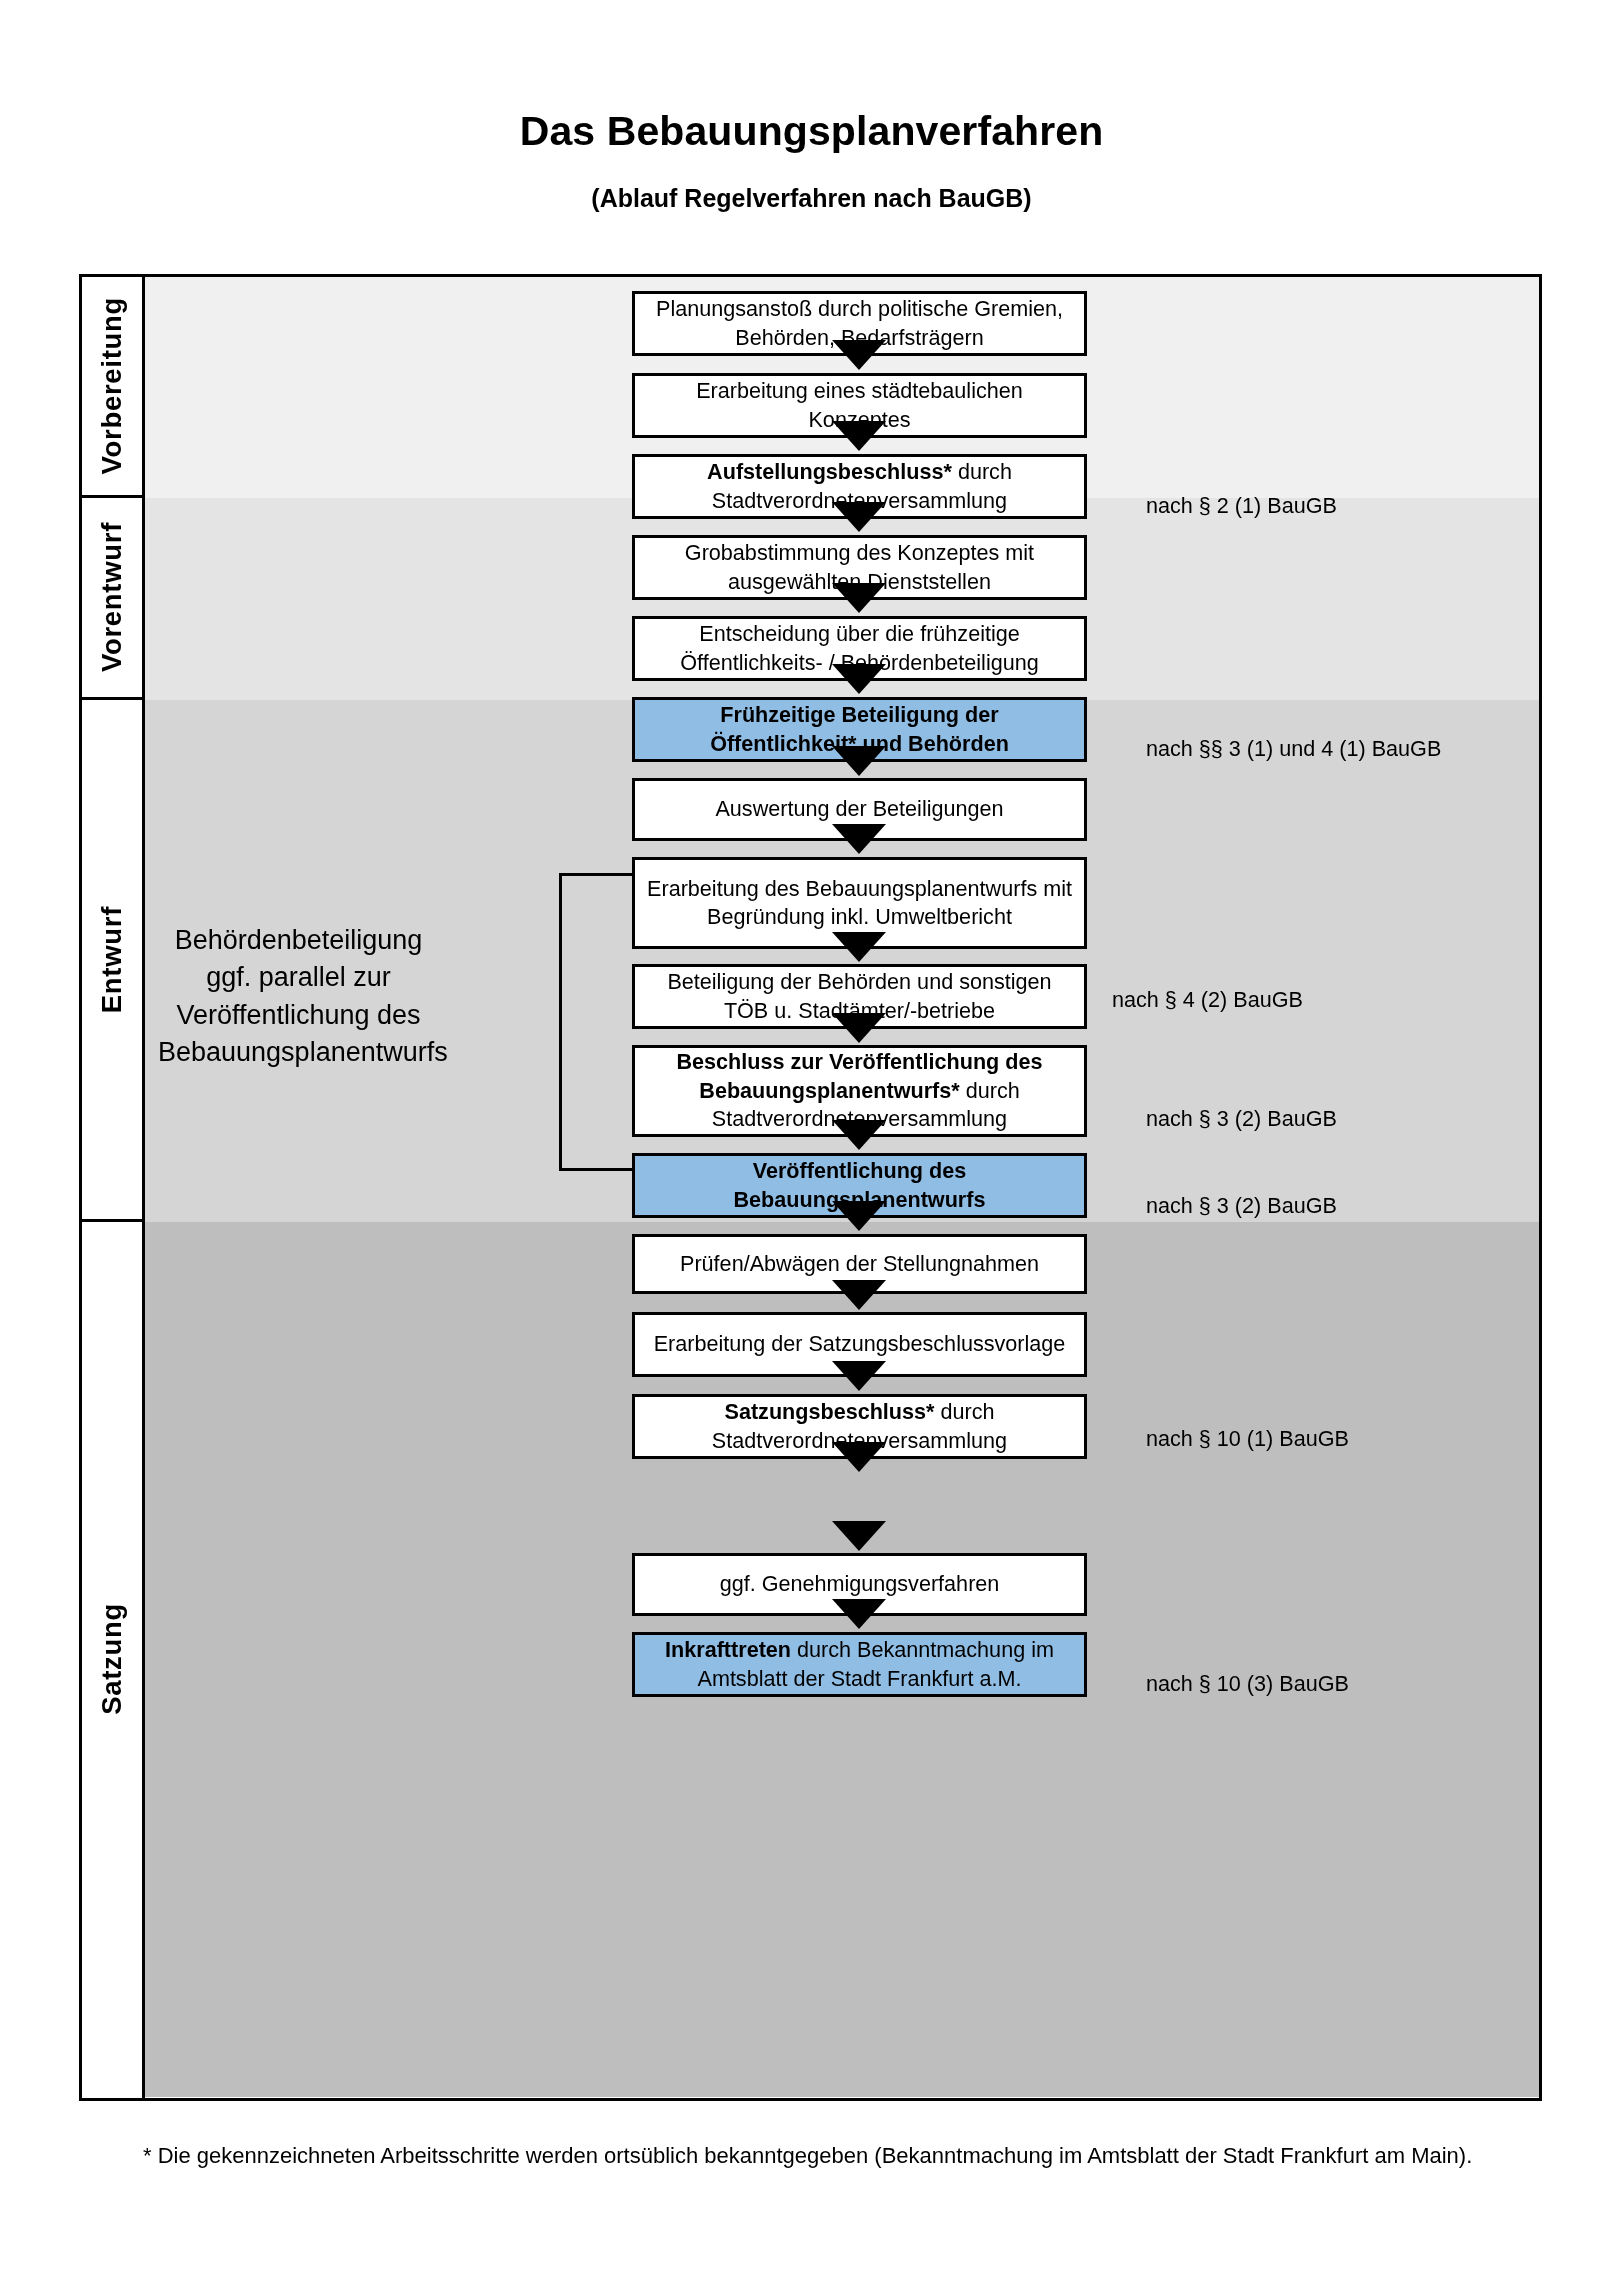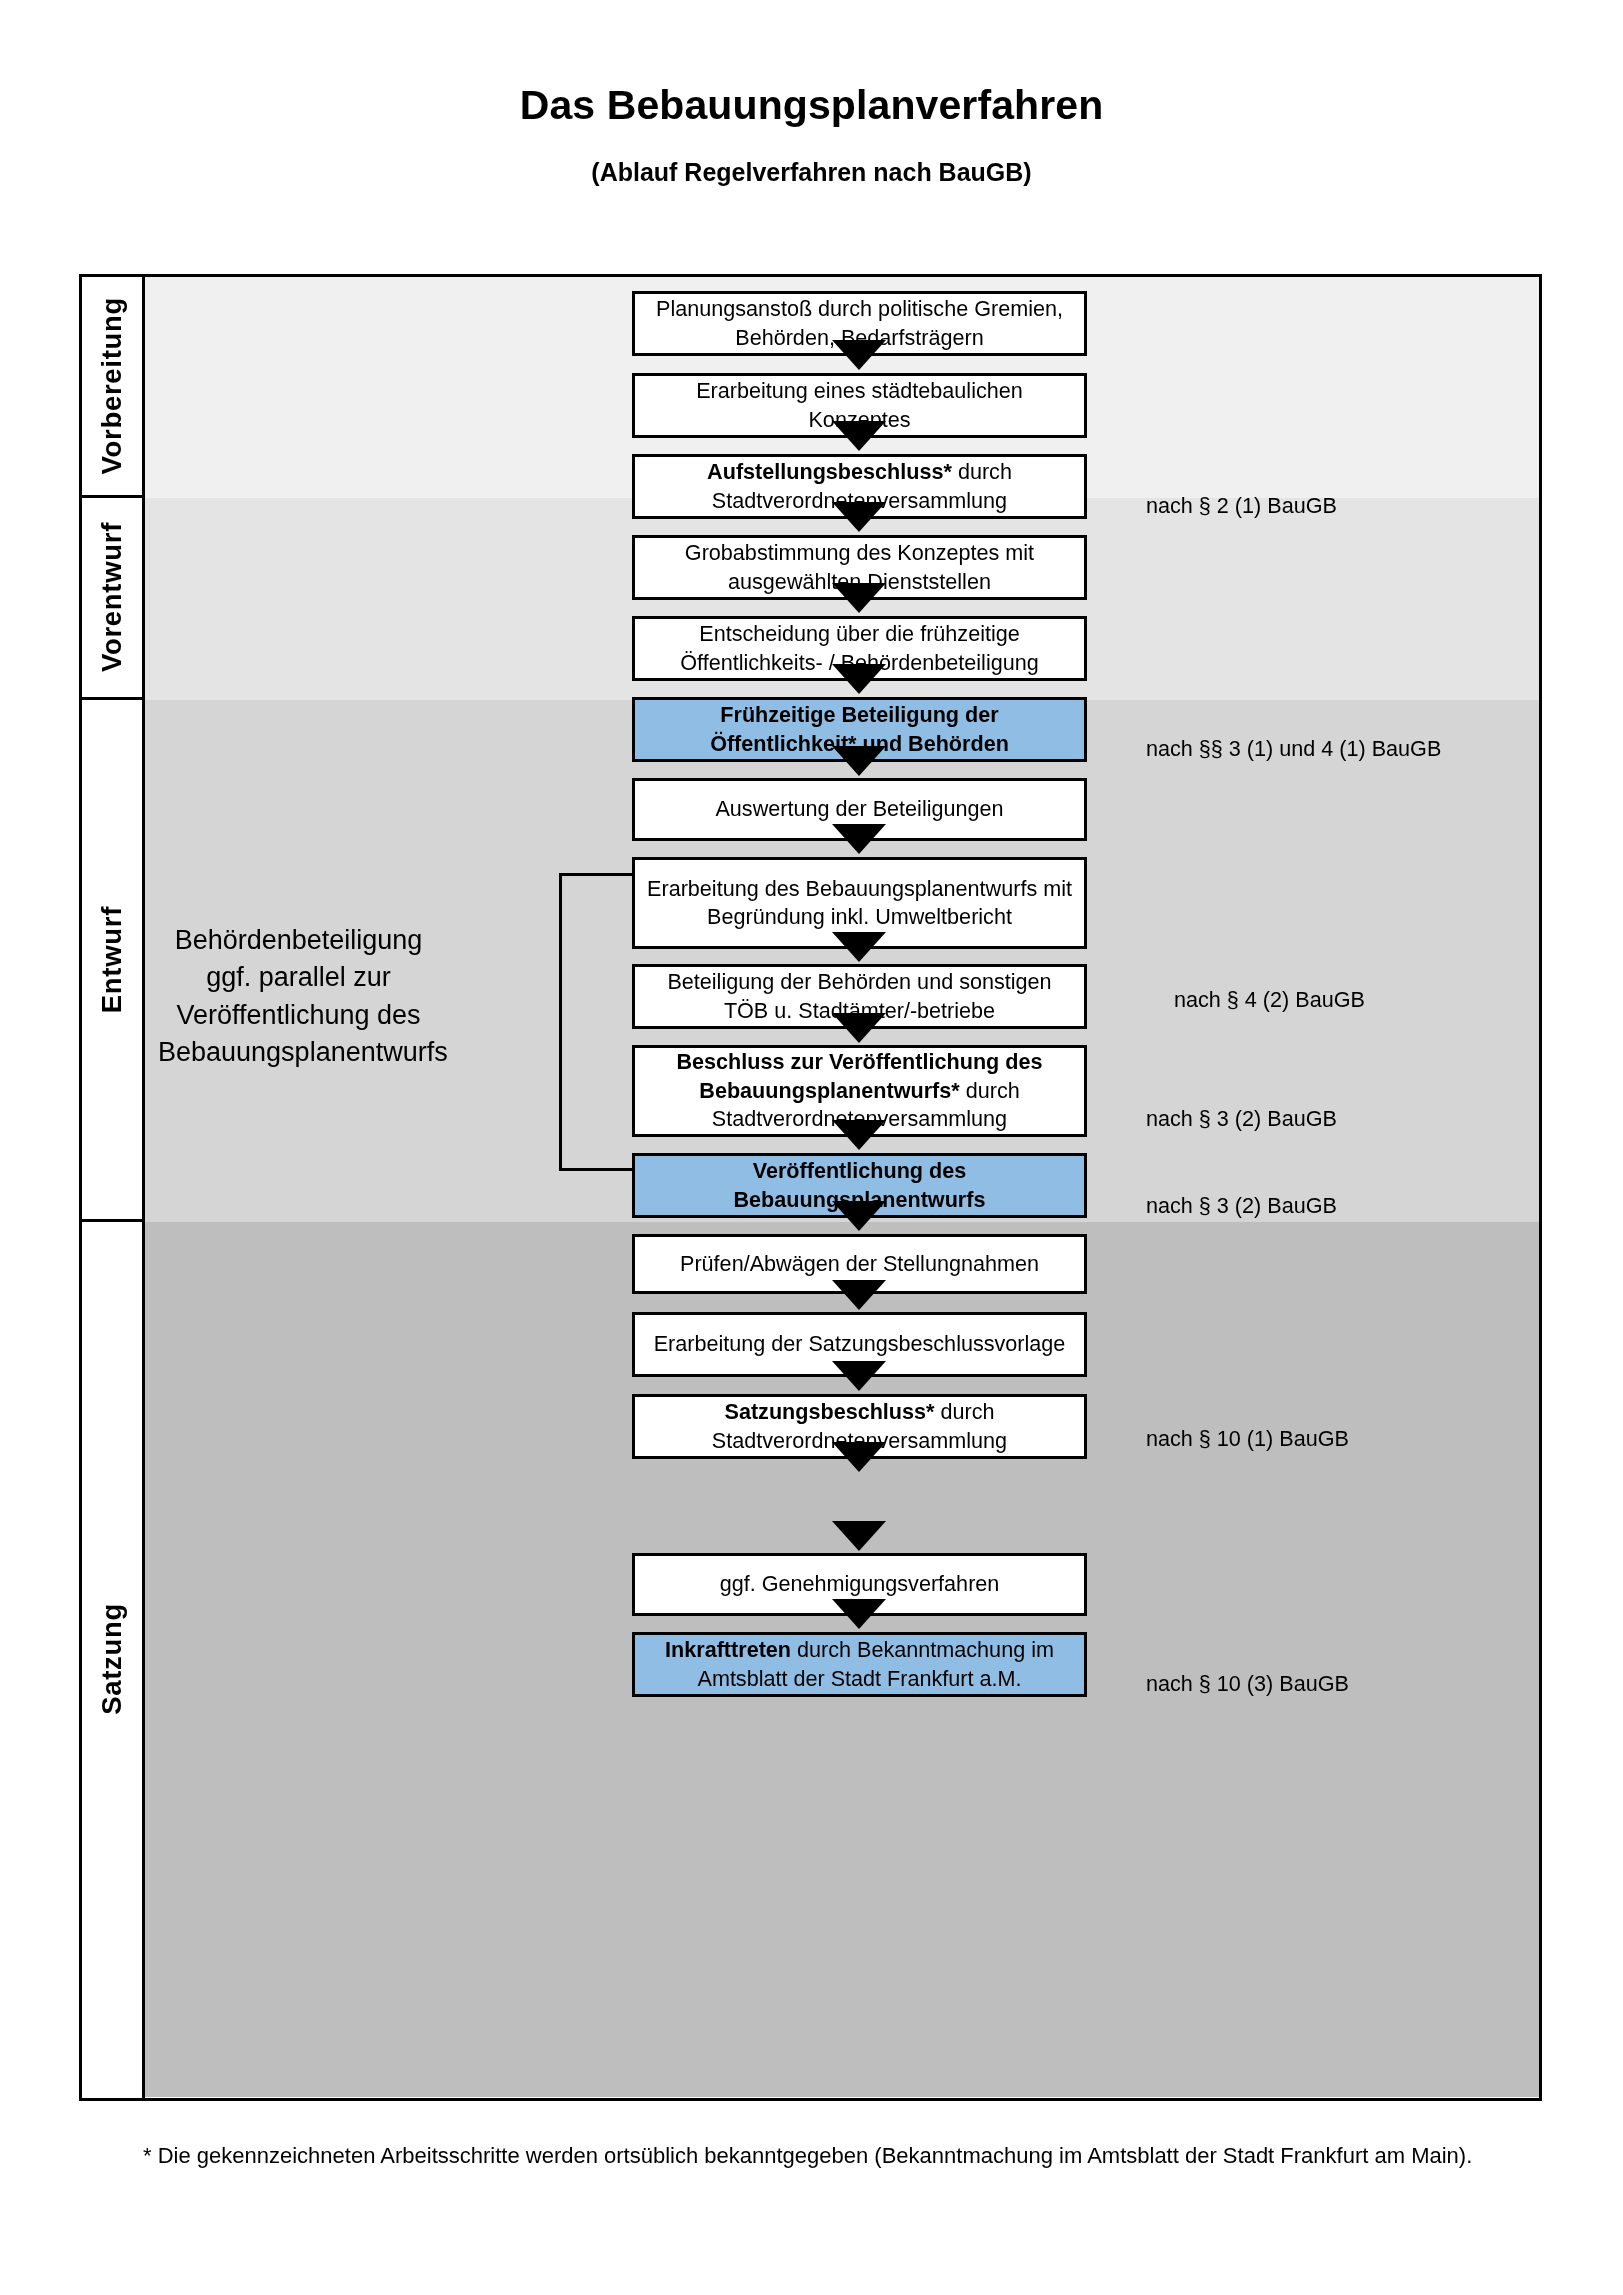--- a/index.html
+++ b/index.html
@@ -19,21 +19,21 @@
   
   .header {
     position: absolute;
     left: 0;
     top: 0;
     width: 1623px;
     text-align: center;
   }
   .doc-title {
     margin: 0;
-    padding-top: 82px;
+    padding-top: 108px;
     font-size: 41px;
     font-weight: bold;
     letter-spacing: 0.1px;
   }
   .doc-subtitle {
     margin: 0;
     padding-top: 29px;
     font-size: 25px;
     font-weight: bold;
   }
@@ -304,21 +304,21 @@
       <div class="node blue" style="left:487px; top:1355px; width:455px; height:65px;">
         <span class="txt"><b>Inkrafttreten</b><span> durch Bekanntmachung im Amtsblatt der Stadt Frankfurt a.M.</span></span>
       </div>
 
       <div class="ref" style="left:1001px; top:216px;">
         <span>nach § 2 (1) BauGB</span>
       </div>
       <div class="ref" style="left:1001px; top:459px;">
         <span>nach §§ 3 (1) und 4 (1) BauGB</span>
       </div>
-      <div class="ref" style="left:1029px; top:710px;">
+      <div class="ref" style="left:967px; top:710px;">
         <span>nach § 4 (2) BauGB</span>
       </div>
       <div class="ref" style="left:1001px; top:829px;">
         <span>nach § 3 (2) BauGB</span>
       </div>
       <div class="ref" style="left:1001px; top:916px;">
         <span>nach § 3 (2) BauGB</span>
       </div>
       <div class="ref" style="left:1001px; top:1149px;">
         <span>nach § 10 (1) BauGB</span>

